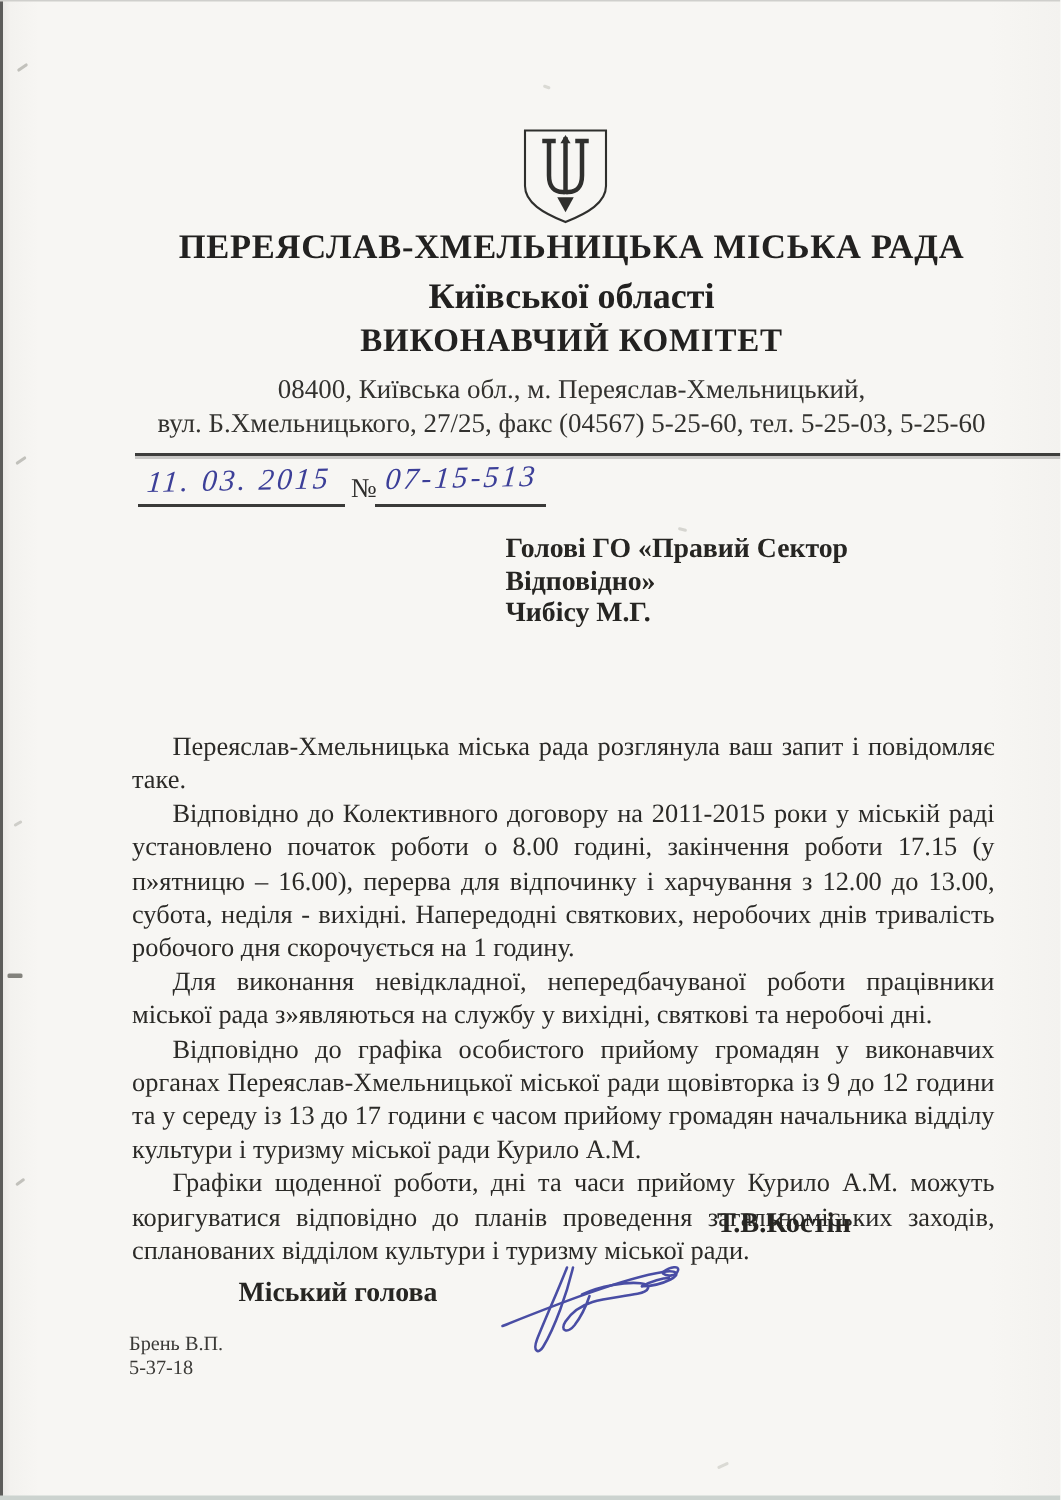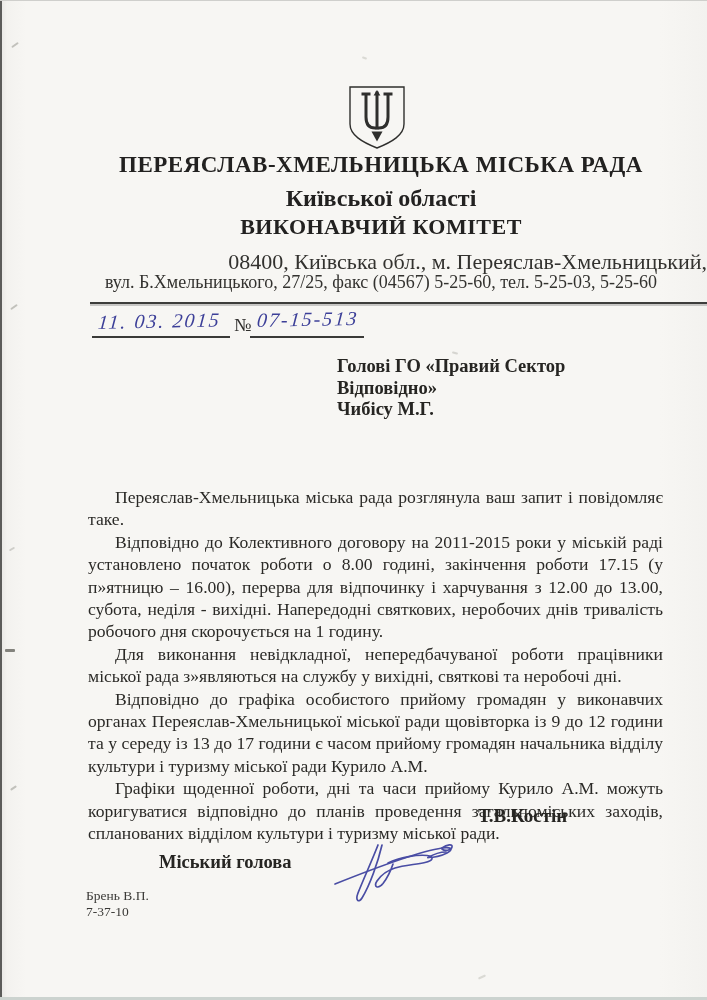--- a/index.html
+++ b/index.html
@@ -11,21 +11,21 @@
       #f7f6f3;
   }
   .edge-left{position:absolute;left:0;top:0;width:2px;height:100%;background:#5c5c5a;}
   .edge-top{position:absolute;left:0;top:0;width:100%;height:1px;background:#cfcfcc;}
   .edge-bottom{position:absolute;left:0;bottom:0;width:100%;height:3px;background:#ccd3cf;}
 
   .letterhead{position:absolute;left:55px;top:0;width:652px;text-align:center;}
   .org-name{position:absolute;left:0;top:152px;width:100%;font-weight:bold;font-size:23px;letter-spacing:.5px;color:#222120;}
   .region{position:absolute;left:0;top:185px;width:100%;font-weight:bold;font-size:24px;color:#222120;}
   .committee{position:absolute;left:0;top:214px;width:100%;font-weight:bold;font-size:22px;letter-spacing:.5px;color:#222120;}
-  .addr1{position:absolute;left:0;top:249px;width:100%;font-size:22px;color:#33322f;text-align:right;}
+  .addr1{position:absolute;left:0;top:249px;width:100%;font-size:18px;color:#33322f;}
   .addr2{position:absolute;left:0;top:272px;width:100%;font-size:18px;color:#33322f;}
 
   .coat{position:absolute;left:346px;top:84px;width:62px;height:68px;}
 
   .sep{position:absolute;left:90px;top:302px;width:617px;height:2px;background:#3d3d3b;box-shadow:0 2px 0 rgba(60,60,58,.25);}
 
   .hand{font-style:italic;color:#3c3f98;transform:skewX(-6deg) rotate(-1.2deg);transform-origin:left bottom;letter-spacing:2px;}
   .hand-date{position:absolute;left:97px;top:311px;font-size:20px;}
   .hand-num{position:absolute;left:256px;top:309px;font-size:20px;}
   .no-sign{position:absolute;left:234px;top:315px;font-size:18px;color:#2e2d2b;}
@@ -128,16 +128,16 @@
         <path d="M98,25.5 C104,22 112,20 116,20"></path>
         <path d="M112,16 C117,12.5 123,11.5 122,15 C121,18.5 115,19.5 112,17"></path>
       </g>
     </svg>
   </div>
 
   <div class="sig-name">Т.В.Костін</div>
 
   <div class="footer">
     <div>Брень В.П.</div>
-    <div>7-37-10</div>
+    <div>5-37-18</div>
   </div>
 
 </div>
 
 </body></html>

